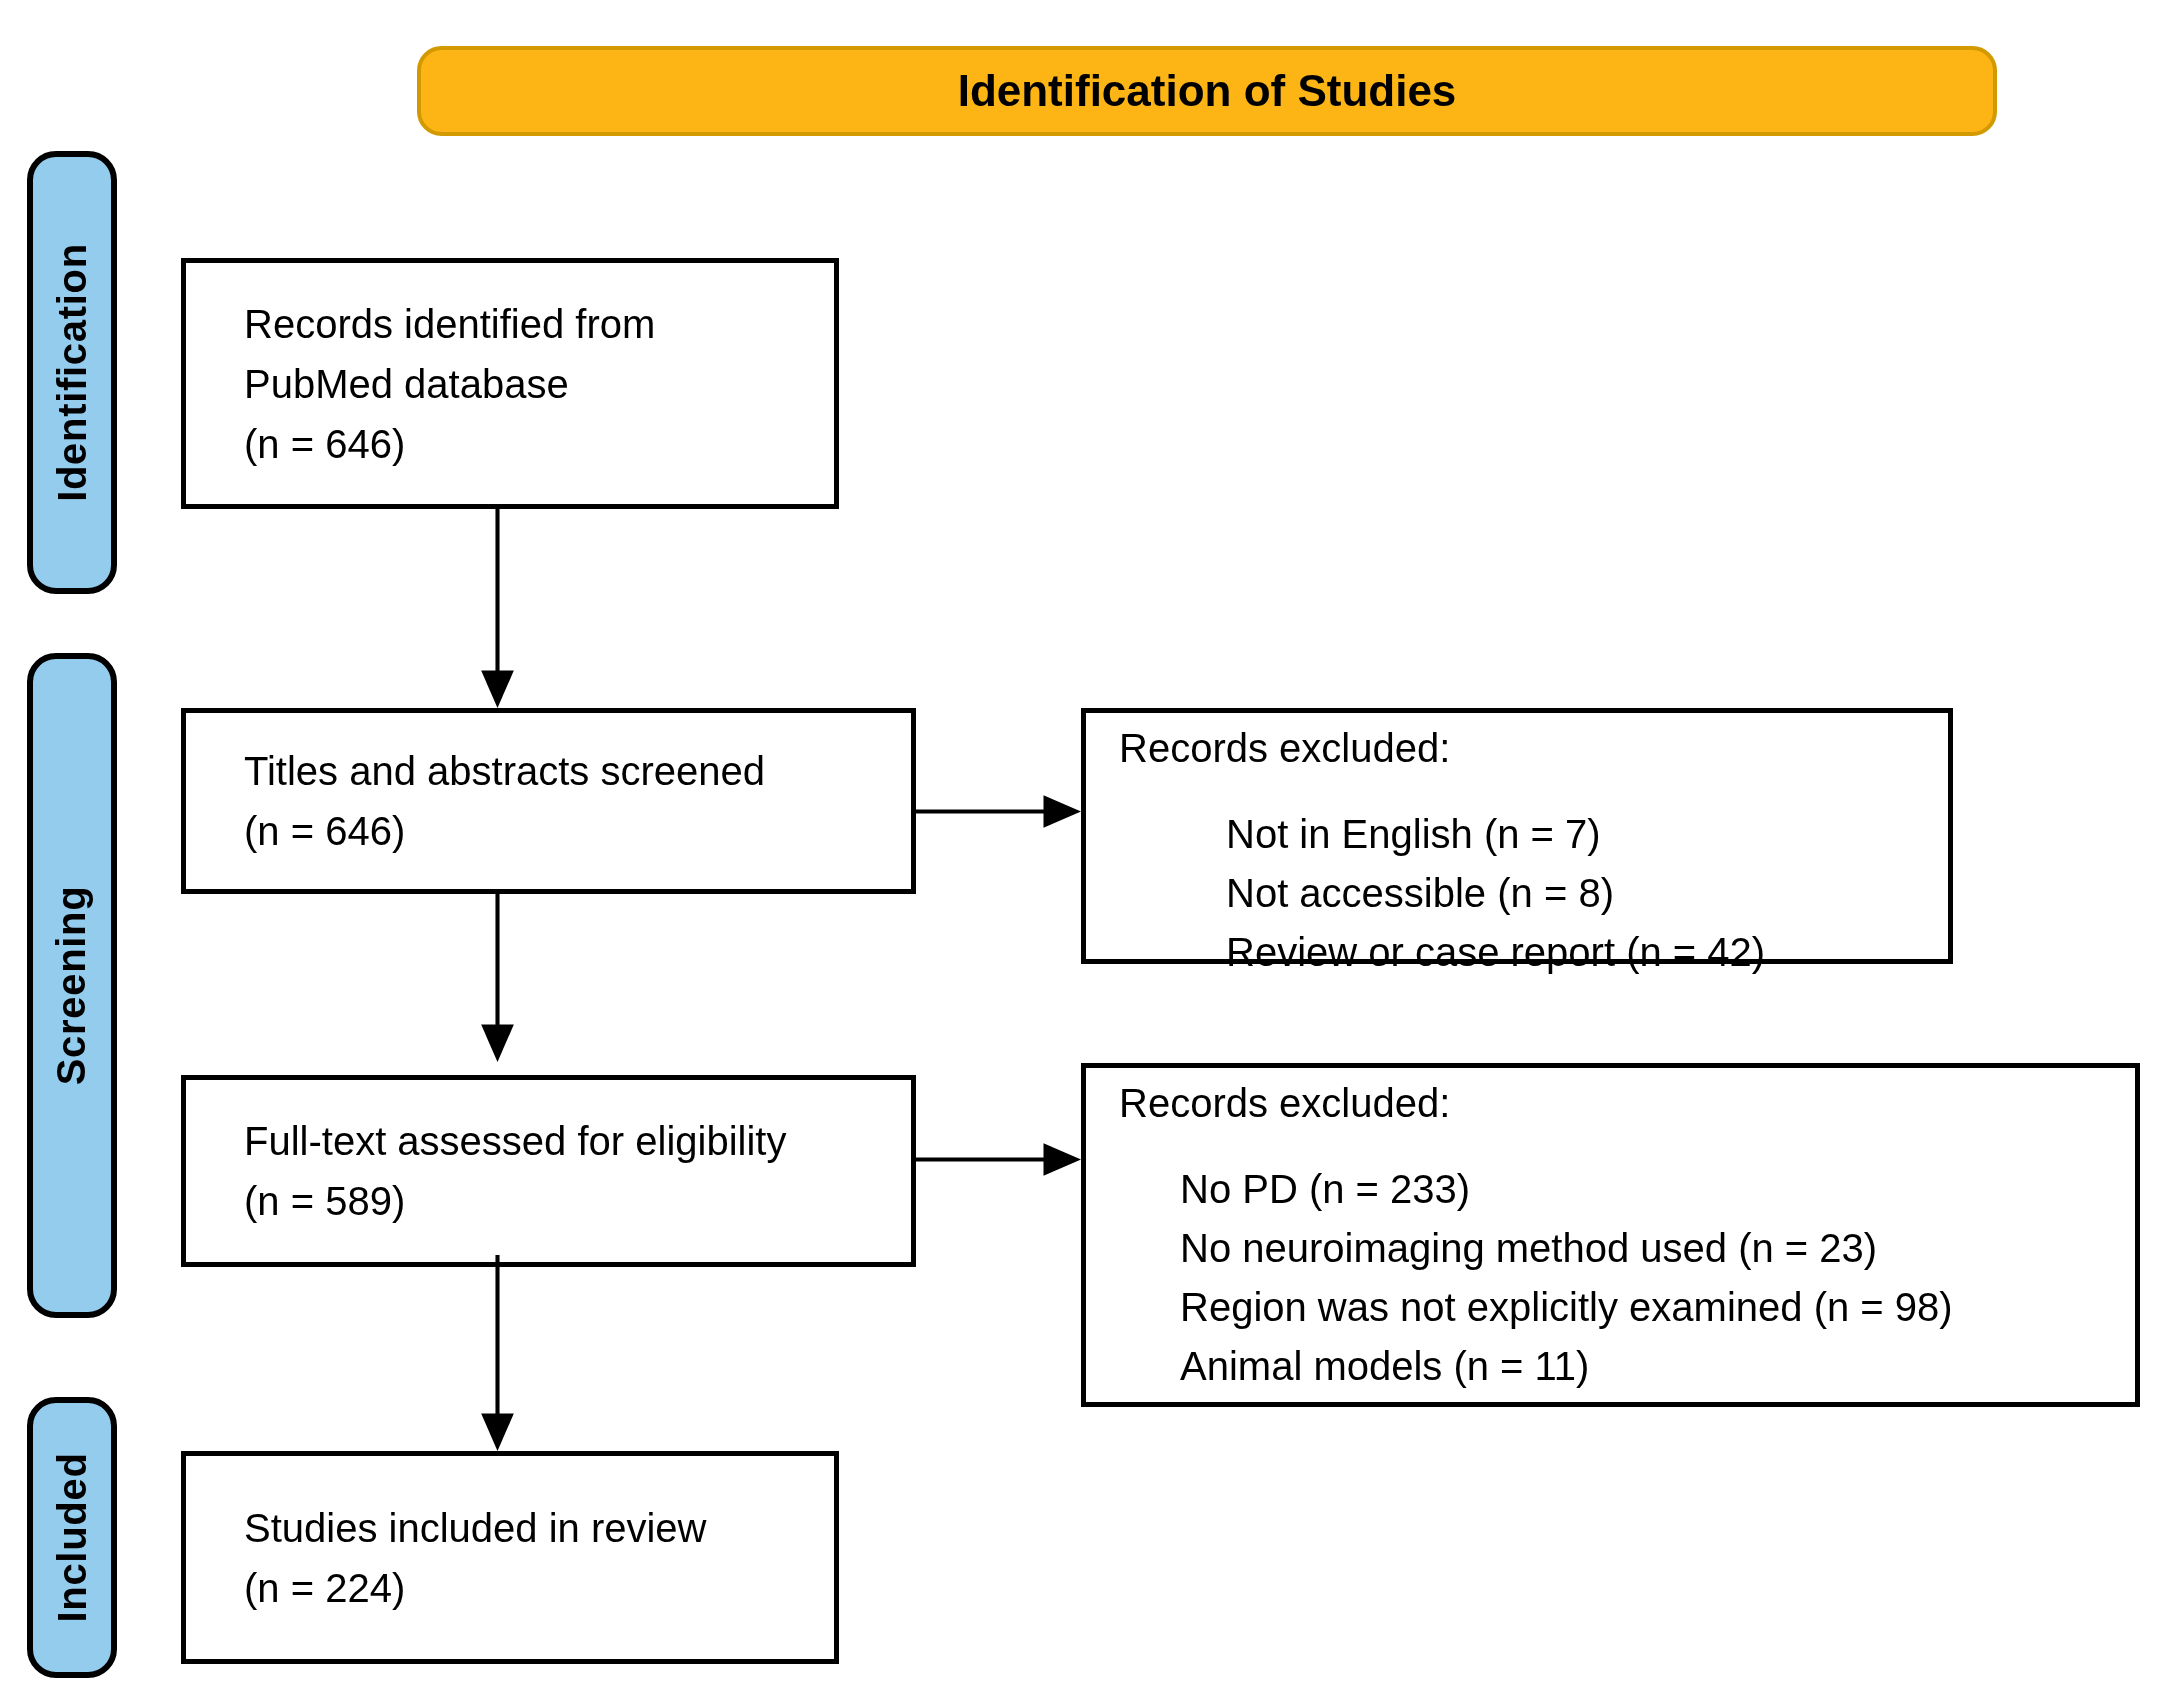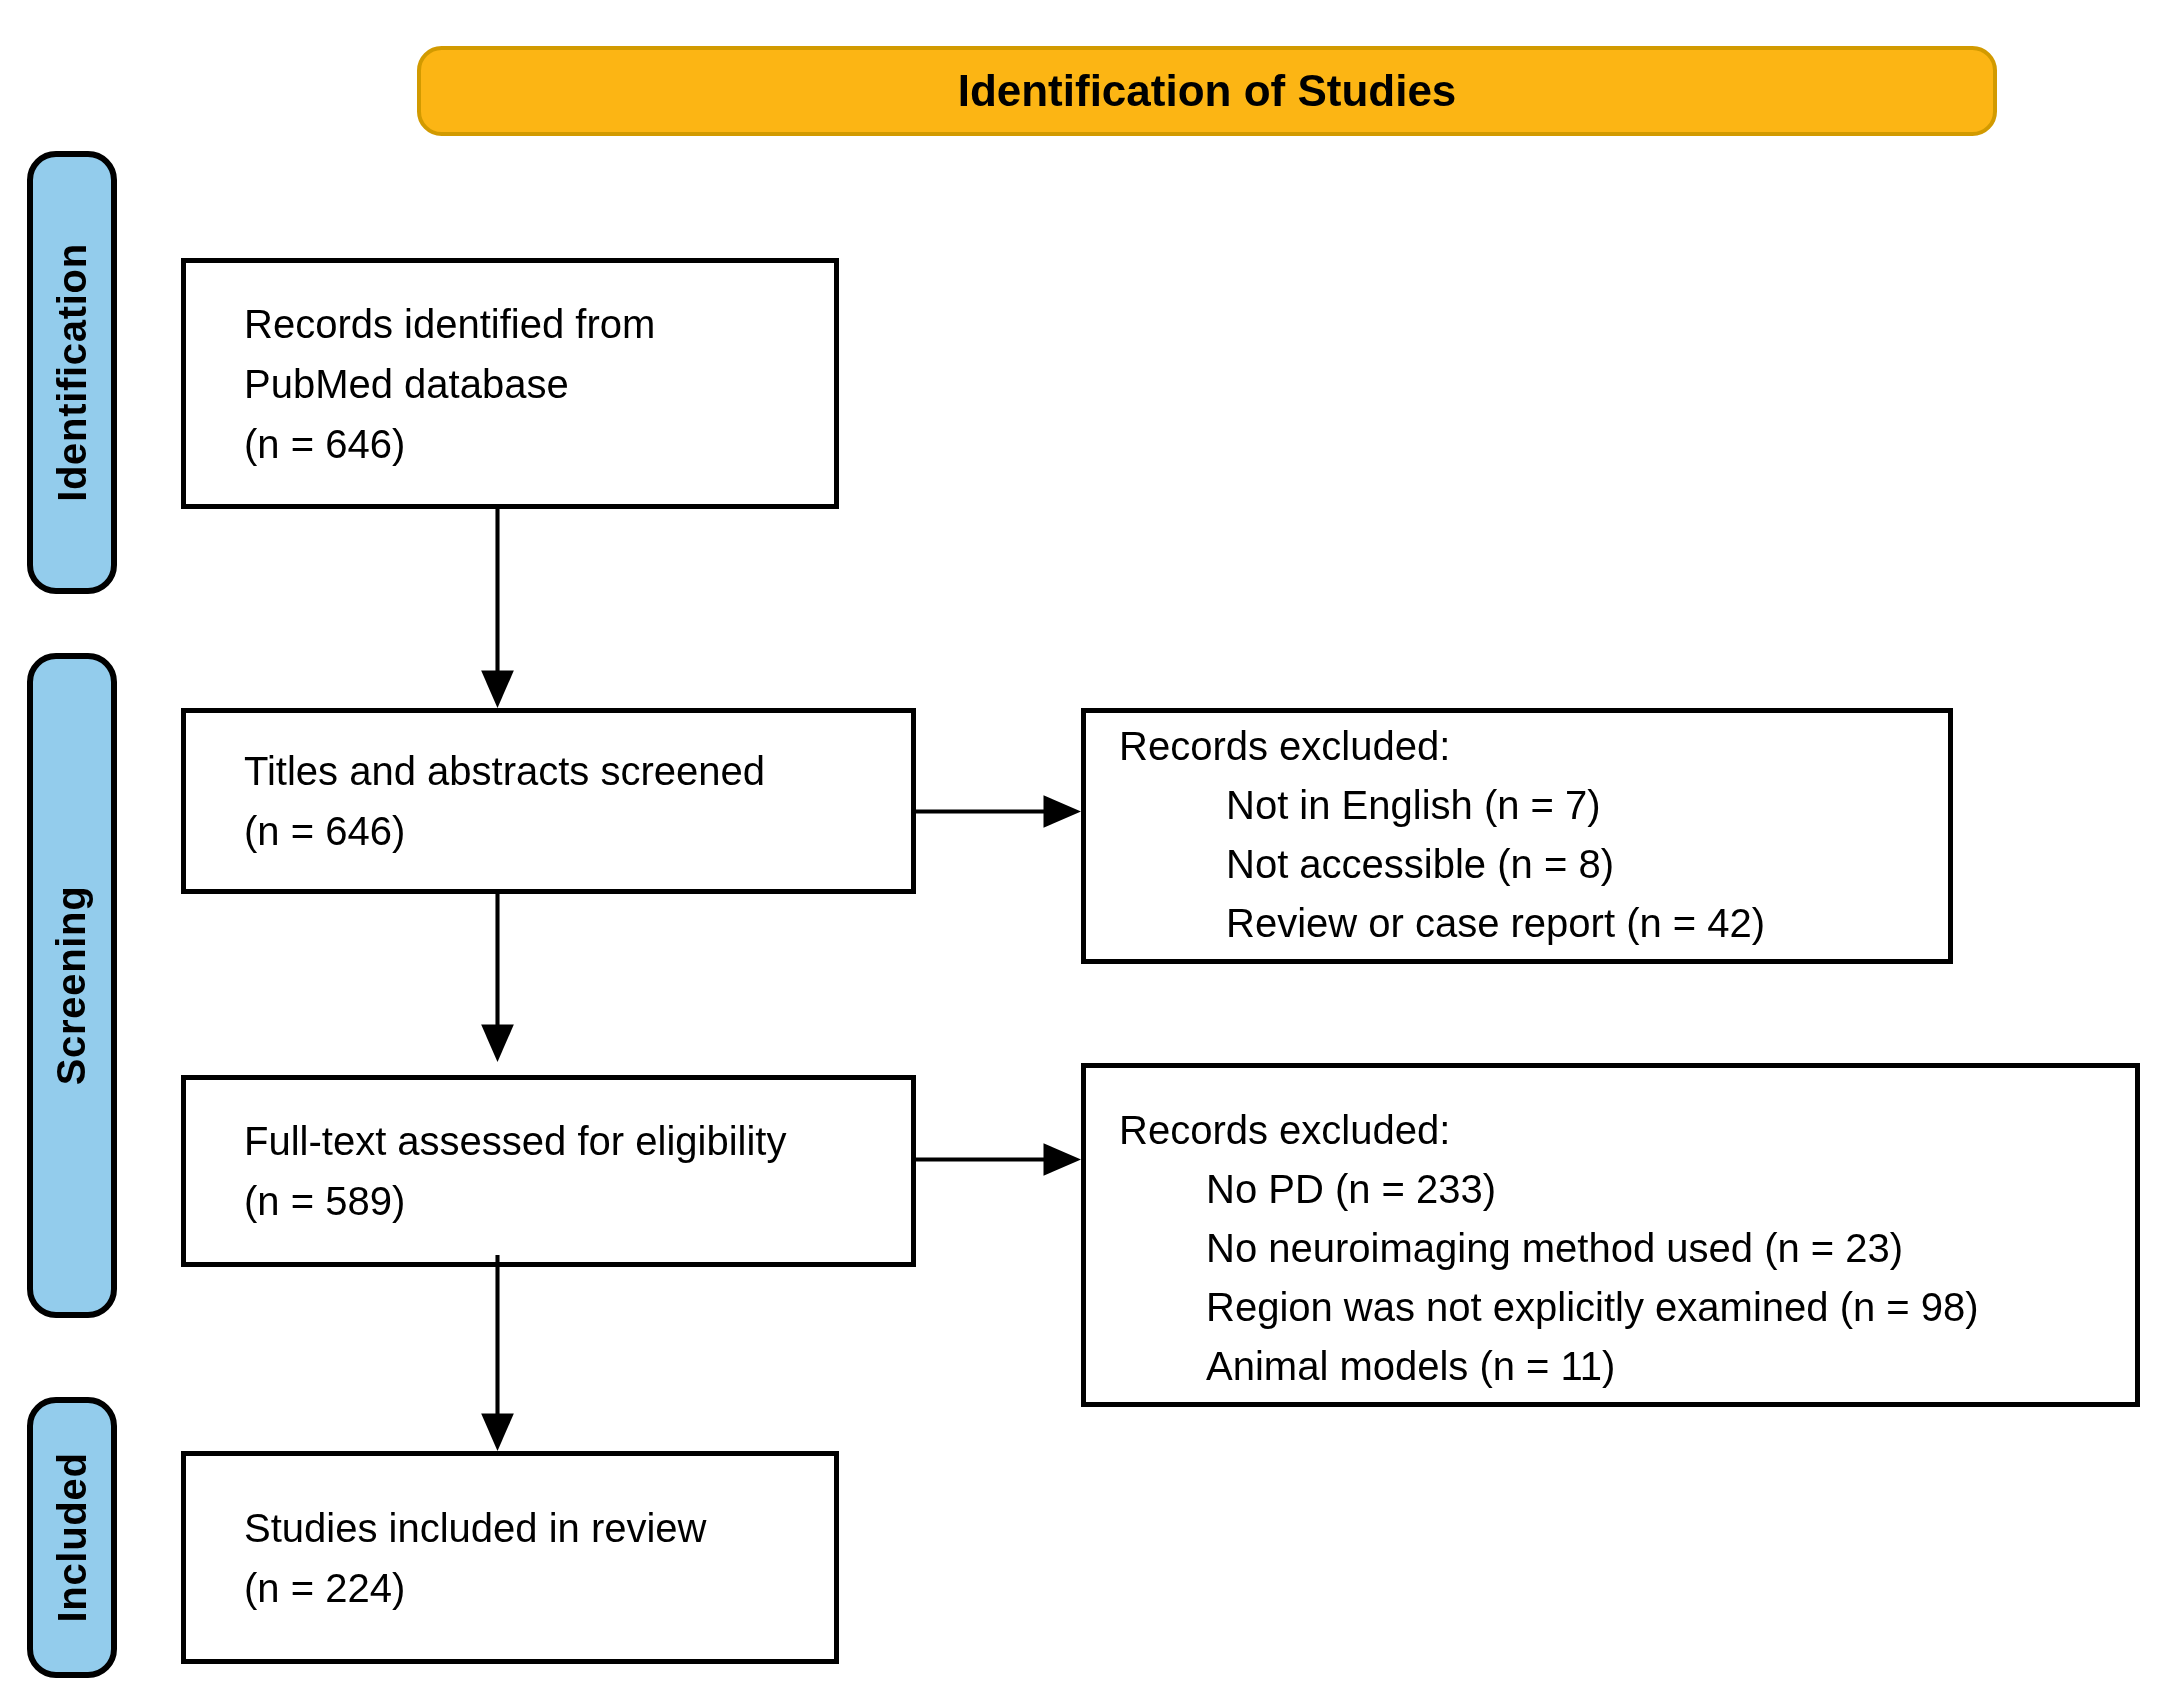--- a/index.html
+++ b/index.html
@@ -60,27 +60,27 @@
   .box-2 { left: 181px; top: 708px; width: 735px; height: 186px; padding: 6.8px 20.5px 6.8px 58px; }
   .box-3 { left: 181px; top: 1063px; width: 735px; height: 192px; padding: 6.8px 20.5px 6.8px 58px; margin-top: 12px; }
   .box-4 { left: 181px; top: 1451px; width: 658px;  height: 213px; padding: 6.8px 20.5px 6.8px 58px; }
 
   
   .excl-box {
     position: absolute;
     background: #ffffff;
     border: 5.5px solid #000000;
     box-sizing: border-box;
-    display: flex; flex-direction: column; justify-content: flex-end;
-    font-size: 40px; line-height: 1.48;
+    display: flex; flex-direction: column; justify-content: space-between;
+    font-size: 40px; line-height: 1.48; gap: 27px;
   }
   .excl-1 { left: 1081px; top: 708px; width: 872px; height: 256px; padding: 5.5px 20.5px 5.5px 33px; }
   .excl-2 { left: 1081px; top: 1063px; width: 1059px; height: 344px; padding: 5.5px 20.5px 5.5px 33px; }
   .excl-1 .items { margin-left: 107px; }
-  .excl-2 .items { margin-left: 87px; }
+  .excl-2 .items { margin-left: 61px; }
 
   
   .arrow { position: absolute; }
   .arrow svg { display: block; }
 </style>
 </head>
 <body>
 
 <div class="canvas">
 

